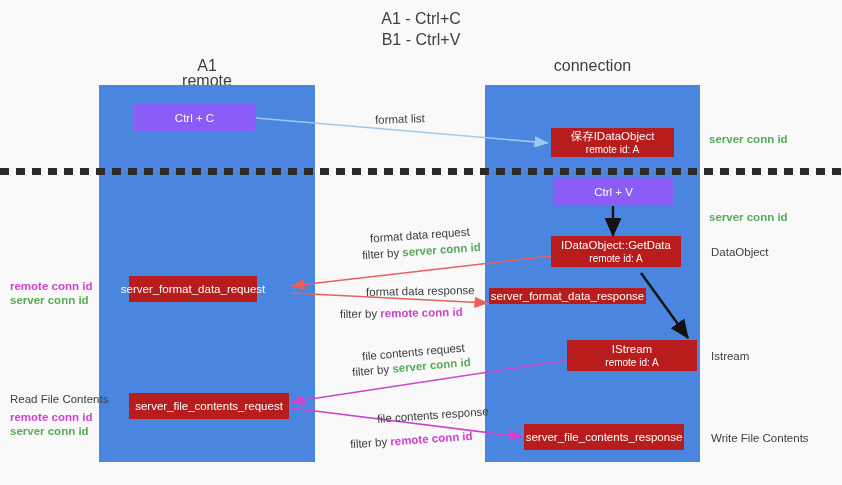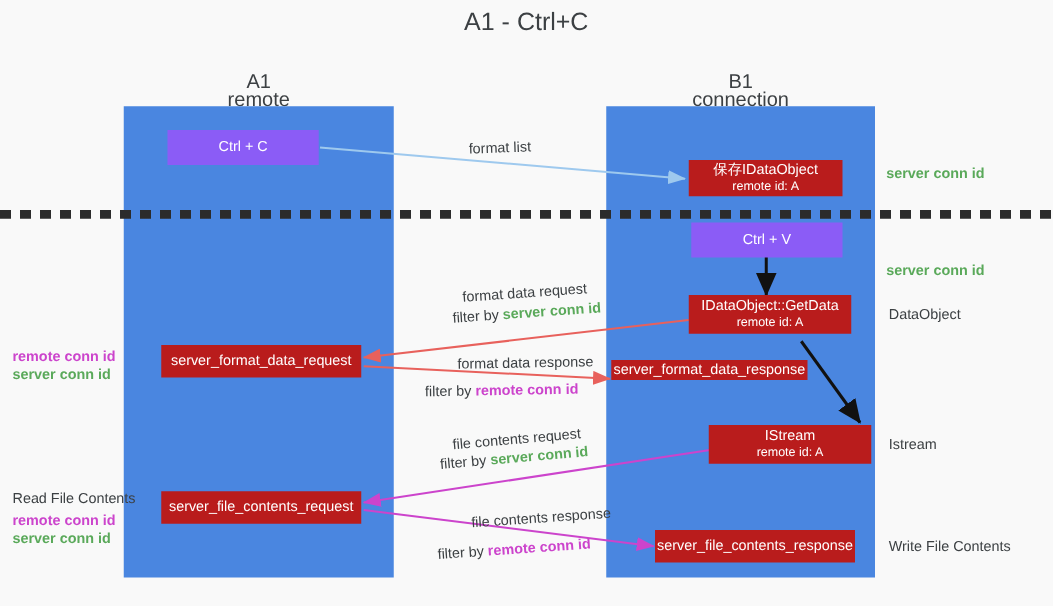--- a/index.html
+++ b/index.html
@@ -15,21 +15,21 @@
   }
   #svg-layer {
     position: absolute; left: 0; top: 0;
     width: 842px; height: 485px;
     pointer-events: none;
   }
   .title-block {
     position: absolute;
     left: 0; top: 8px; width: 842px;
     text-align: center;
-    font-size: 20px; color: #3c4043;
+    font-size: 16px; color: #3c4043;
     line-height: 21px;
   }
   .col-header {
     position: absolute;
     text-align: center;
     font-size: 16px; color: #3c4043;
     line-height: 15px;
   }
   .column {
     position: absolute;
@@ -73,28 +73,28 @@
       to right, #2b2b2b 0px, #2b2b2b 9px, rgba(0,0,0,0) 9px, rgba(0,0,0,0) 16px);
   }
 </style>
 </head>
 <body>
 
 <div id="stage">
 
   <div class="title-block">
     <div>A1 - Ctrl+C</div>
+    <div>B1 - Ctrl+V</div>
   </div>
 
   <div class="col-header" style="left:99px; top:58px; width:216px;">
     <div>A1</div>
     <div>remote</div>
   </div>
   <div class="col-header" style="left:485px; top:58px; width:215px;">
-    <div>B1</div>
     <div>connection</div>
   </div>
 
   <div class="column" style="left:99px; top:85px; width:216px; height:377px;"></div>
   <div class="column" style="left:485px; top:85px; width:215px; height:377px;"></div>
 
   <svg id="svg-layer" viewBox="0 0 842 485" xmlns="http://www.w3.org/2000/svg">
     <defs>
       <marker id="ah-blue" markerWidth="9" markerHeight="7" refX="8.5" refY="3.5" orient="auto">
         <polygon points="0 0, 9 3.5, 0 7" fill="#9ec9ee"></polygon>
@@ -143,21 +143,21 @@
   <div class="node orange" style="left:551px; top:236px; width:130px; height:31px;">
     <div>IDataObject::GetData</div>
     <div class="sub">remote id: A</div>
   </div>
 
   <div class="node orange" style="left:567px; top:340px; width:130px; height:31px;">
     <div>IStream</div>
     <div class="sub">remote id: A</div>
   </div>
 
-  <div class="node orange" style="left:129px; top:276px; width:160px; height:26px;">
+  <div class="node orange" style="left:129px; top:276px; width:128px; height:26px;">
     <div>server_format_data_request</div>
   </div>
 
   <div class="node orange" style="left:489px; top:288px; width:157px; height:16px;">
     <div>server_format_data_response</div>
   </div>
 
   <div class="node orange" style="left:524px; top:424px; width:160px; height:26px;">
     <div>server_file_contents_response</div>
   </div>

